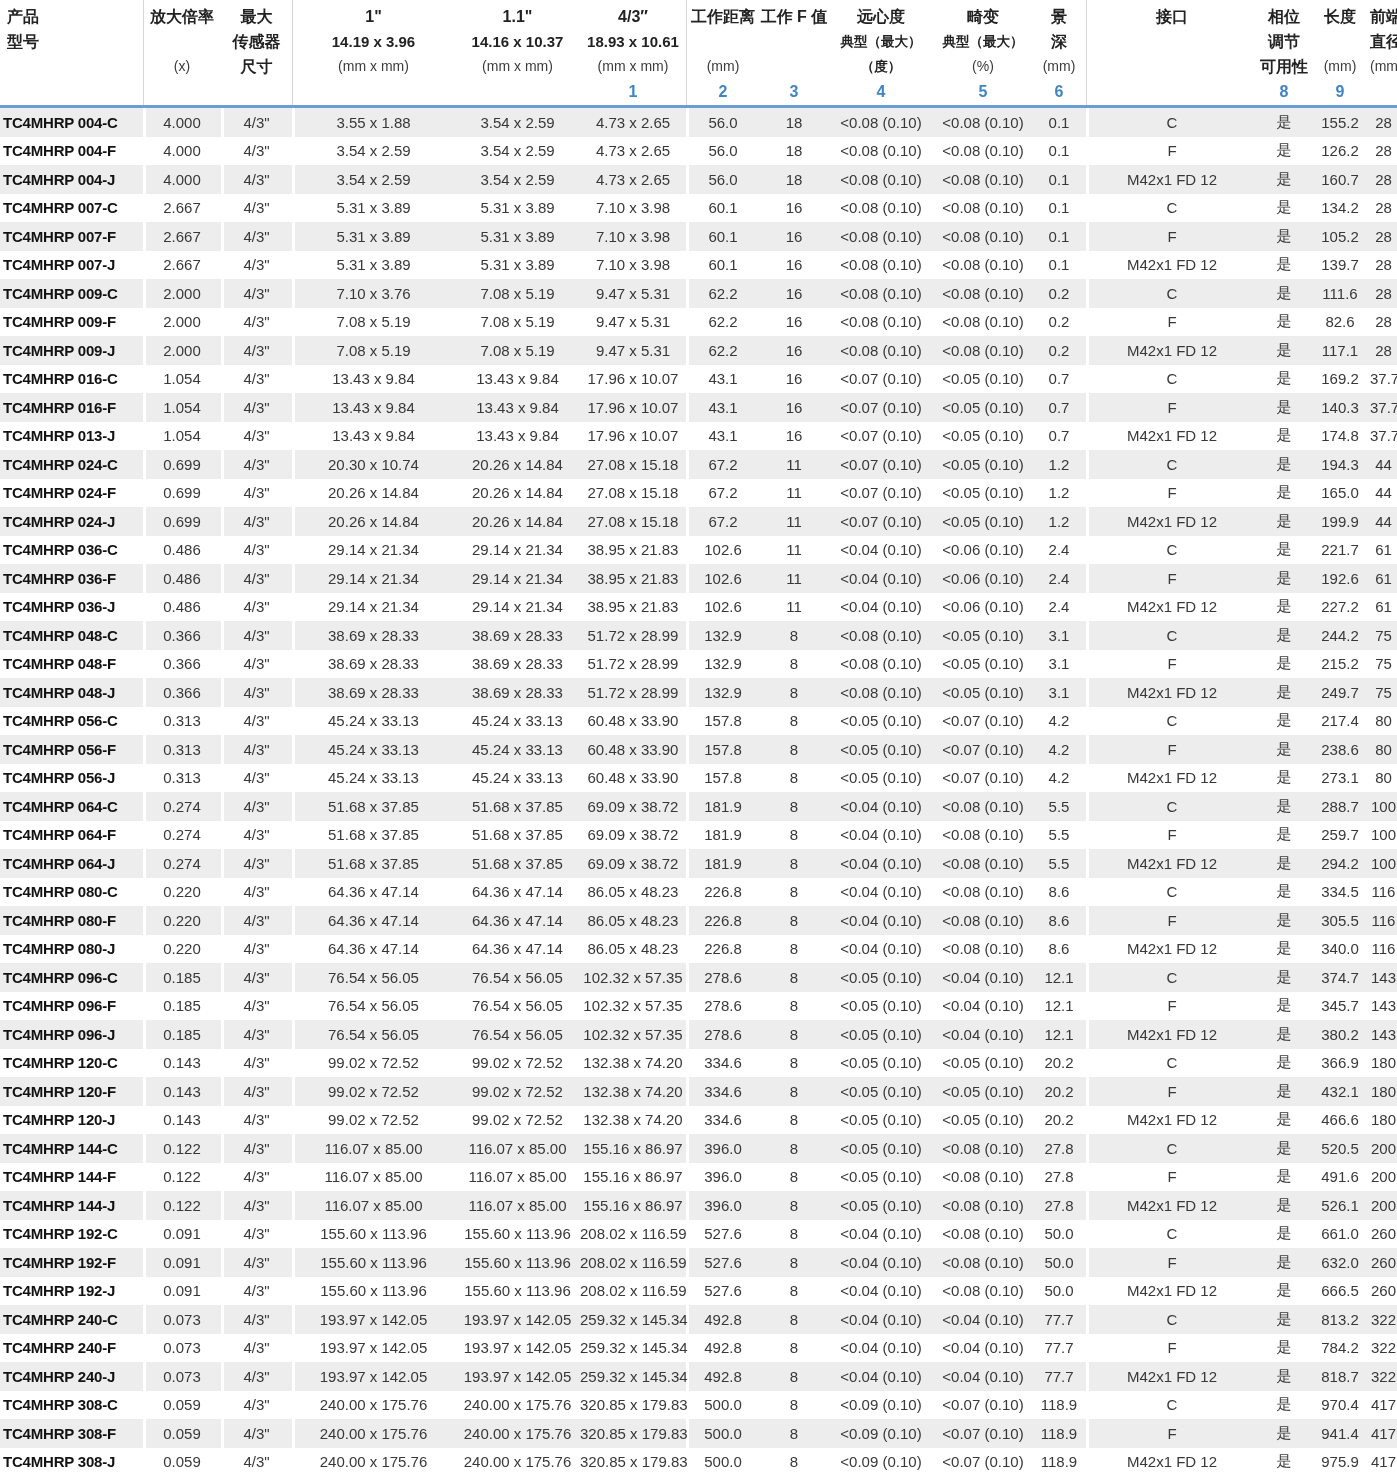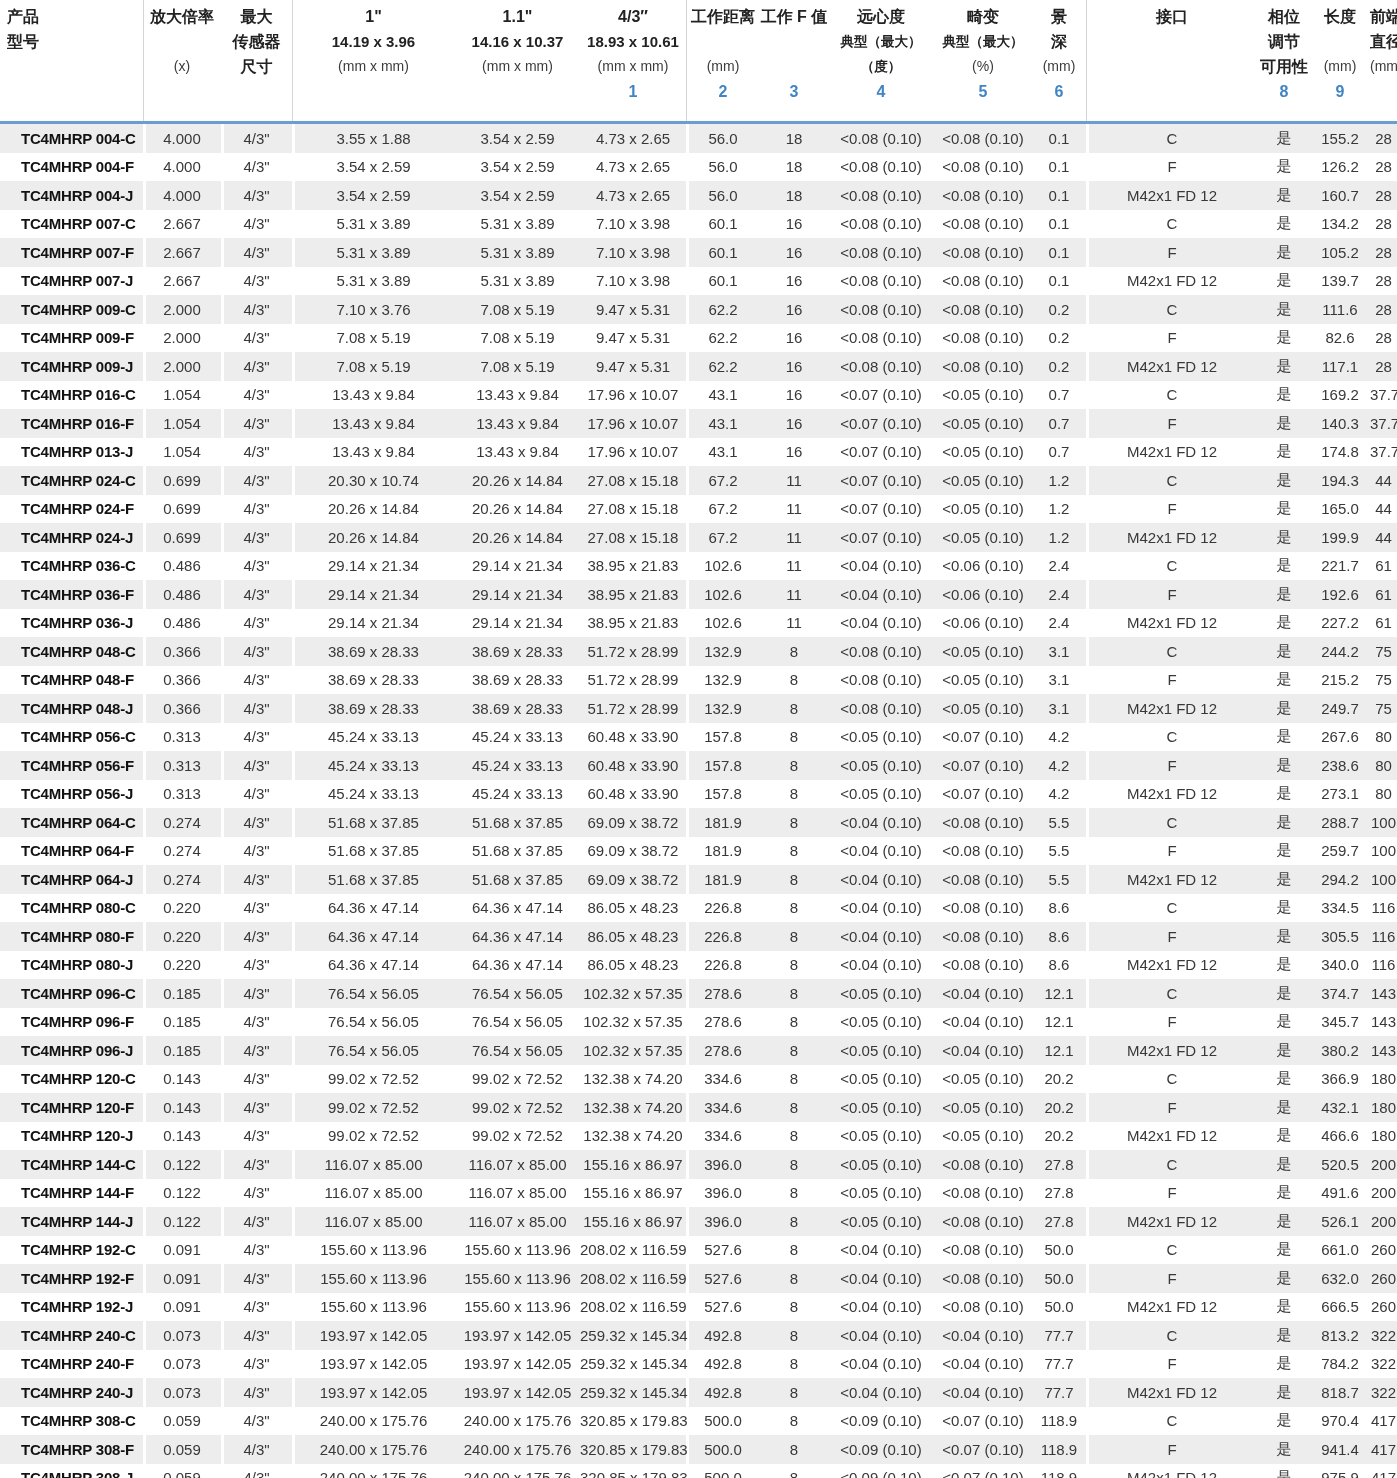--- a/index.html
+++ b/index.html
@@ -4,40 +4,40 @@
 <style>
   html,body{margin:0;padding:0;}
   body{
     width:1397px;height:1478px;overflow:hidden;background:#fff;
     font-family:"Liberation Sans","DejaVu Sans",sans-serif;
     -webkit-font-smoothing:antialiased;
   }
   table{border-collapse:separate;border-spacing:0;table-layout:fixed;width:1397px;}
   
   thead th{
-    background:#fff;vertical-align:top;padding:5px 0 16px 0;
+    background:#fff;vertical-align:top;padding:5px 0 0 0;
     border-bottom:3px solid #6b9cd2;color:#222;font-weight:400;
   }
   thead th.left{text-align:left;padding-left:7px;}
   .hl{height:25px;line-height:23px;white-space:nowrap;overflow:visible;text-align:center;}
   thead th.left .hl{text-align:left;}
   .zh  {font-size:16px;font-weight:700;color:#222;}
   .dims{font-size:15px;font-weight:700;color:#222;}
   .typ {font-size:13.5px;font-weight:700;color:#222;text-align:center;}
   .unit{font-size:14px;font-weight:400;color:#3c3c3c;}
   .num {font-size:16px;font-weight:700;color:#4184c4;}
   th.hsep{box-shadow:inset 1px 0 0 #d5d5d5;}
   
   td{
     height:28.5px;padding:0;text-align:center;font-size:15px;color:#383838;
     white-space:nowrap;overflow:visible;
   }
   tr.gray td{background:#ededed;}
   td.model{
-    text-align:left;padding-left:21px;font-weight:700;color:#121212;
+    text-align:left;padding-left:3px;font-weight:700;color:#121212;
     letter-spacing:-0.2px;font-size:15px;
   }
   td.bsep{box-shadow:inset 3px 0 0 #ffffff;}
 </style>
 </head>
 <body>
 
 <div>
   <table>
     <colgroup id="cols">
@@ -516,21 +516,21 @@
           <td class="bsep">45.24 x 33.13</td>
           <td>45.24 x 33.13</td>
           <td>60.48 x 33.90</td>
           <td class="bsep">157.8</td>
           <td>8</td>
           <td>&lt;0.05 (0.10)</td>
           <td>&lt;0.07 (0.10)</td>
           <td>4.2</td>
           <td class="bsep">C</td>
           <td>是</td>
-          <td>267.6</td>
+          <td>217.4</td>
           <td>80</td>
         </tr>
         <tr class="gray">
           <td class="model">TC4MHRP 056-F</td>
           <td class="bsep">0.313</td>
           <td class="bsep">4/3"</td>
           <td class="bsep">45.24 x 33.13</td>
           <td>45.24 x 33.13</td>
           <td>60.48 x 33.90</td>
           <td class="bsep">157.8</td>

